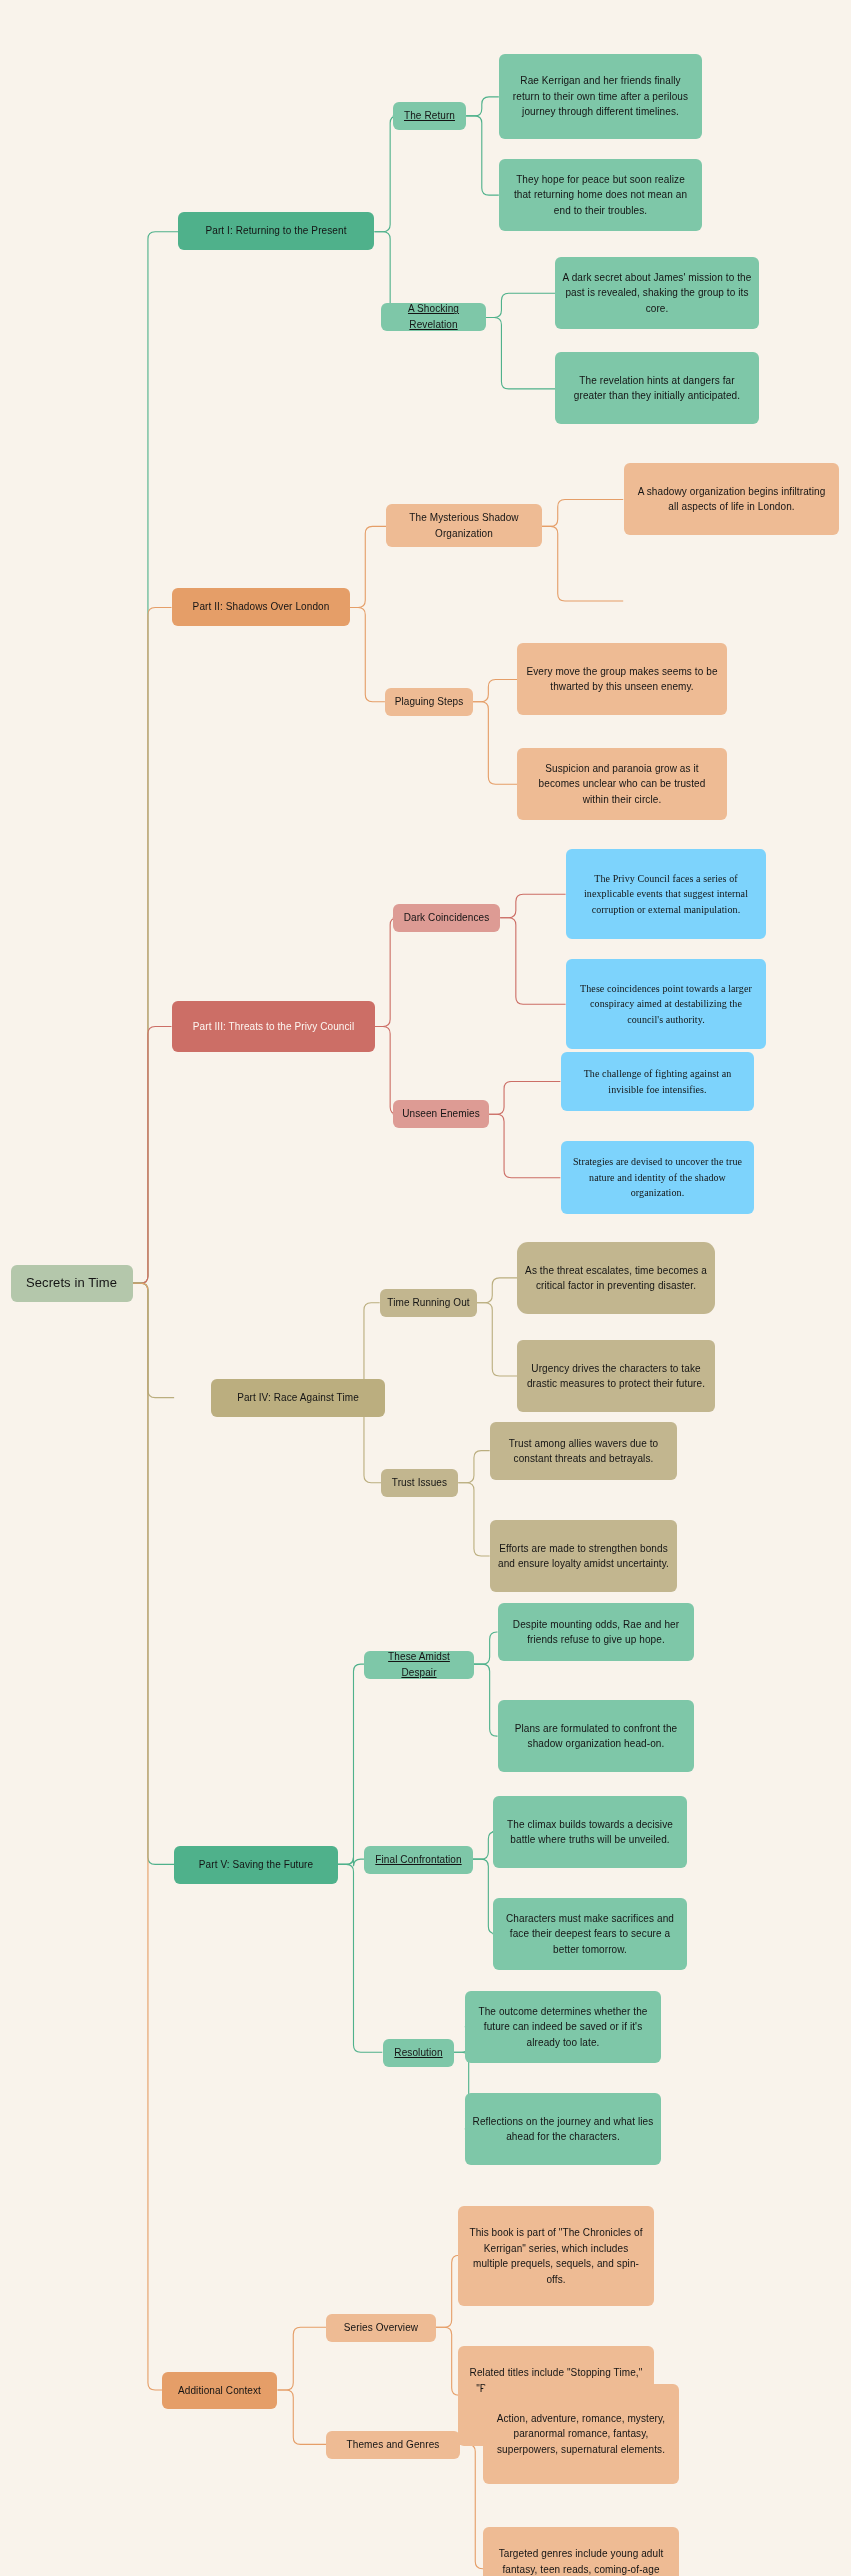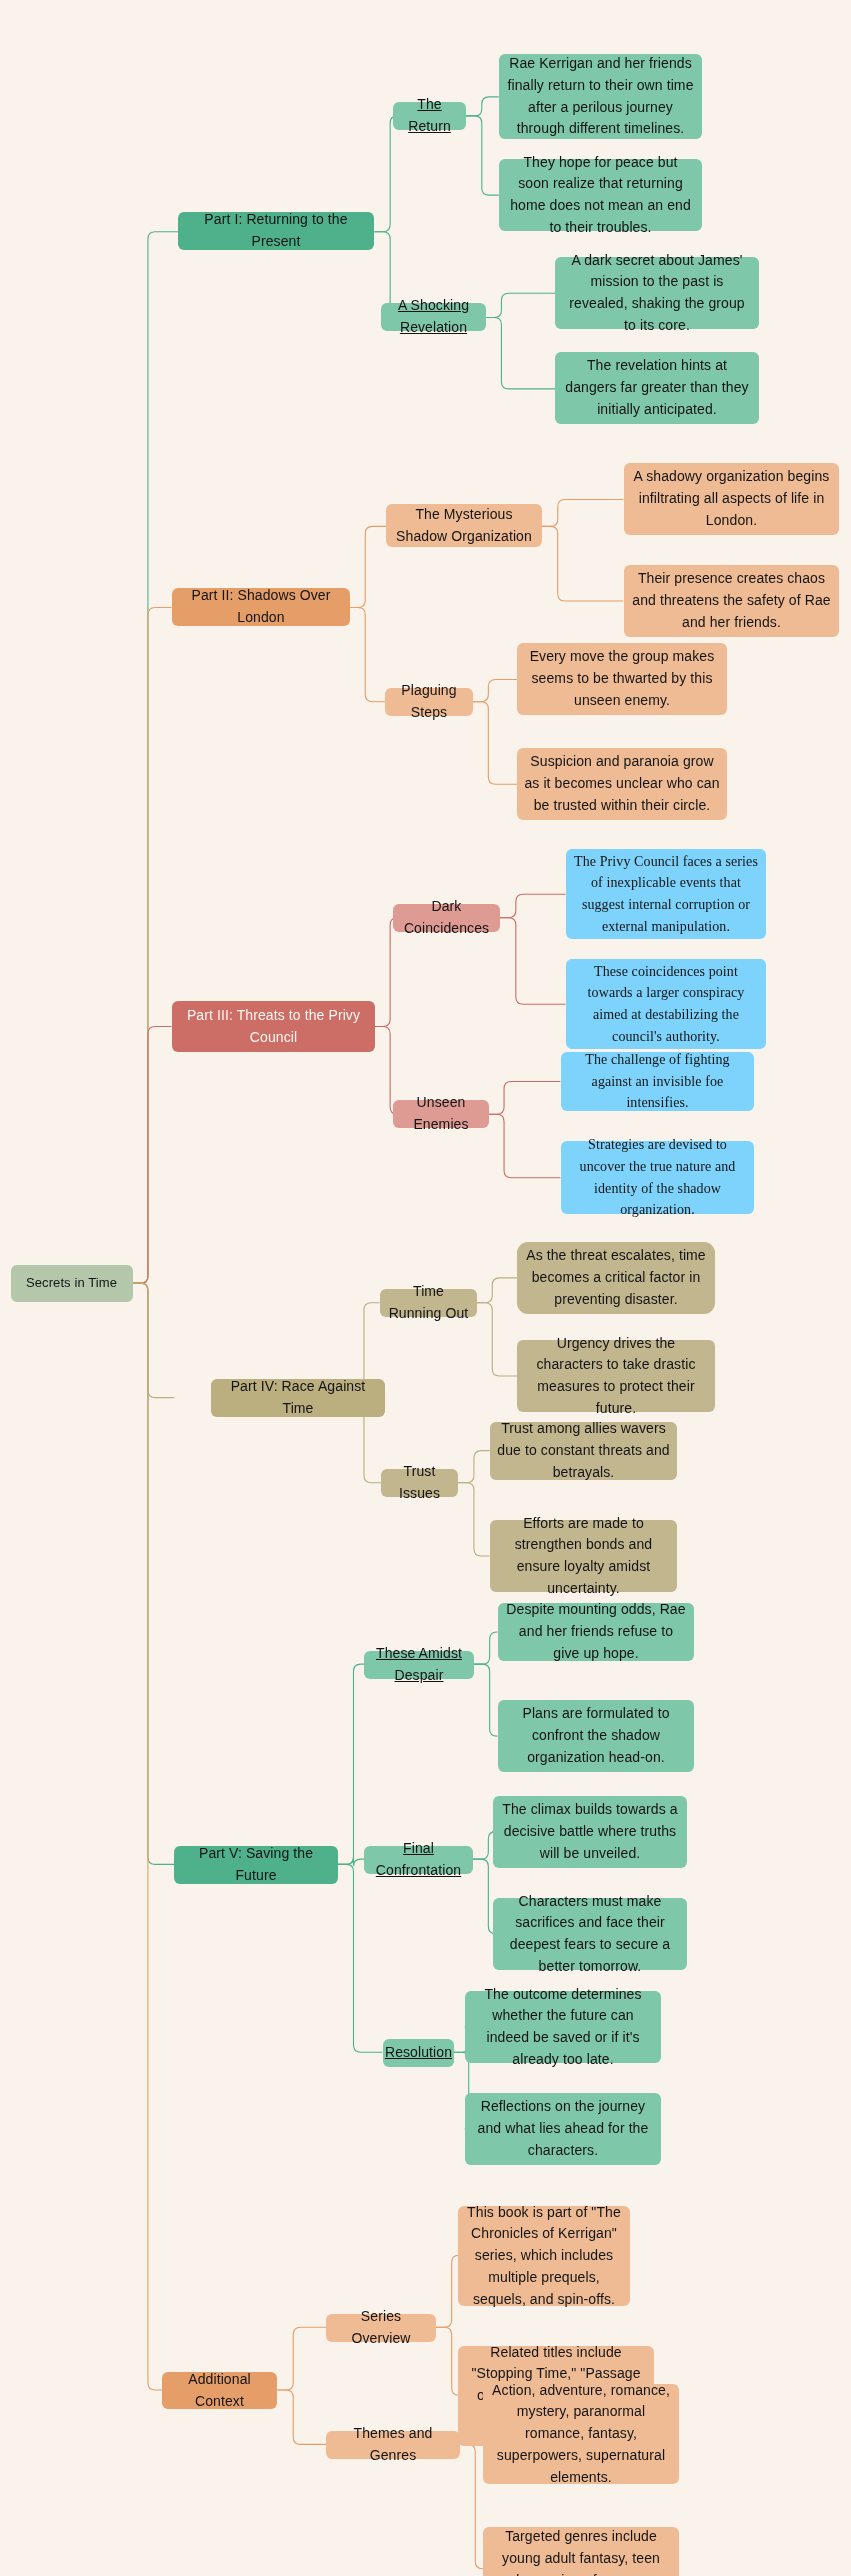--- a/index.html
+++ b/index.html
@@ -23,21 +23,21 @@
     height: 2576px;
     pointer-events: none;
   }
   .node {
     position: absolute;
     display: flex;
     align-items: center;
     justify-content: center;
     text-align: center;
     border-radius: 5.9px;
-    font-size: 14px;
+    font-size: 10px;
     line-height: 1.55;
     color: #141414;
     padding: 4.6px 7.2px;
     letter-spacing: 0.1px;
   }
   .node.root      { background: #b4c7ab; font-size: 13px; }
   .node.l1-green  { background: #4fb18b; }
   .node.l1-orange { background: #e59e68; }
   .node.l1-red    { background: #cc6e66; color: #fdf7f2; }
   .node.l1-khaki  { background: #bbae7f; margin-left: 37px; }
@@ -127,23 +127,20 @@
     </div>
     <div class="node l1-orange" style="left: 172px; top: 588px; width: 178px; min-height: 38px; height: 38px;">
       <span>Part II: Shadows Over London</span>
     </div>
     <div class="node l2-orange" style="left: 386px; top: 504px; width: 156px; min-height: 43px; height: 43px;">
       <span>The Mysterious Shadow Organization</span>
     </div>
     <div class="node l3-orange" style="left: 624px; top: 463px; width: 215px; min-height: 72px; height: 72px;">
       <span>A shadowy organization begins infiltrating all aspects of life in London.</span>
     </div>
-    <div class="node l3-orange" style="left: 624px; top: 565px; width: 215px; min-height: 72px; height: 72px;">
-      <span>Their presence creates chaos and threatens the safety of Rae and her friends.</span>
-    </div>
     <div class="node l2-orange" style="left: 385px; top: 688px; width: 88px; min-height: 27.5px; height: 27.5px;">
       <span>Plaguing Steps</span>
     </div>
     <div class="node l3-orange" style="left: 517px; top: 643px; width: 210px; min-height: 72px; height: 72px;">
       <span>Every move the group makes seems to be thwarted by this unseen enemy.</span>
     </div>
     <div class="node l3-orange" style="left: 517px; top: 748px; width: 210px; min-height: 72px; height: 72px;">
       <span>Suspicion and paranoia grow as it becomes unclear who can be trusted within their circle.</span>
     </div>
     <div class="node l1-red" style="left: 172px; top: 1001px; width: 203px; min-height: 51px; height: 51px;">
@@ -217,21 +214,21 @@
     </div>
     <div class="node l3-green" style="left: 465px; top: 2093px; width: 196px; min-height: 72px; height: 72px;">
       <span>Reflections on the journey and what lies ahead for the characters.</span>
     </div>
     <div class="node l1-orange" style="left: 162px; top: 2372px; width: 115px; min-height: 37px; height: 37px;">
       <span>Additional Context</span>
     </div>
     <div class="node l2-orange" style="left: 326px; top: 2314px; width: 110px; min-height: 27.5px; height: 27.5px;">
       <span>Series Overview</span>
     </div>
-    <div class="node l3-orange" style="left: 458px; top: 2206px; width: 172px; min-height: 100px; height: 100px;">
+    <div class="node l3-orange" style="left: 458px; top: 2206px; width: 196px; min-height: 100px; height: 100px;">
       <span>This book is part of "The Chronicles of Kerrigan" series, which includes multiple prequels, sequels, and spin-offs.</span>
     </div>
     <div class="node l3-orange" style="left: 458px; top: 2346px; width: 196px; min-height: 100px; height: 100px;">
       <span>Related titles include "Stopping Time," "Passage of Time," "Ticking Clock," "Time in the City," and "Ultimate Future."</span>
     </div>
     <div class="node l2-orange" style="left: 326px; top: 2431px; width: 134px; min-height: 27.5px; height: 27.5px;">
       <span>Themes and Genres</span>
     </div>
     <div class="node l3-orange" style="left: 483px; top: 2384px; width: 196px; min-height: 100px; height: 100px;">
       <span>Action, adventure, romance, mystery, paranormal romance, fantasy, superpowers, supernatural elements.</span>

